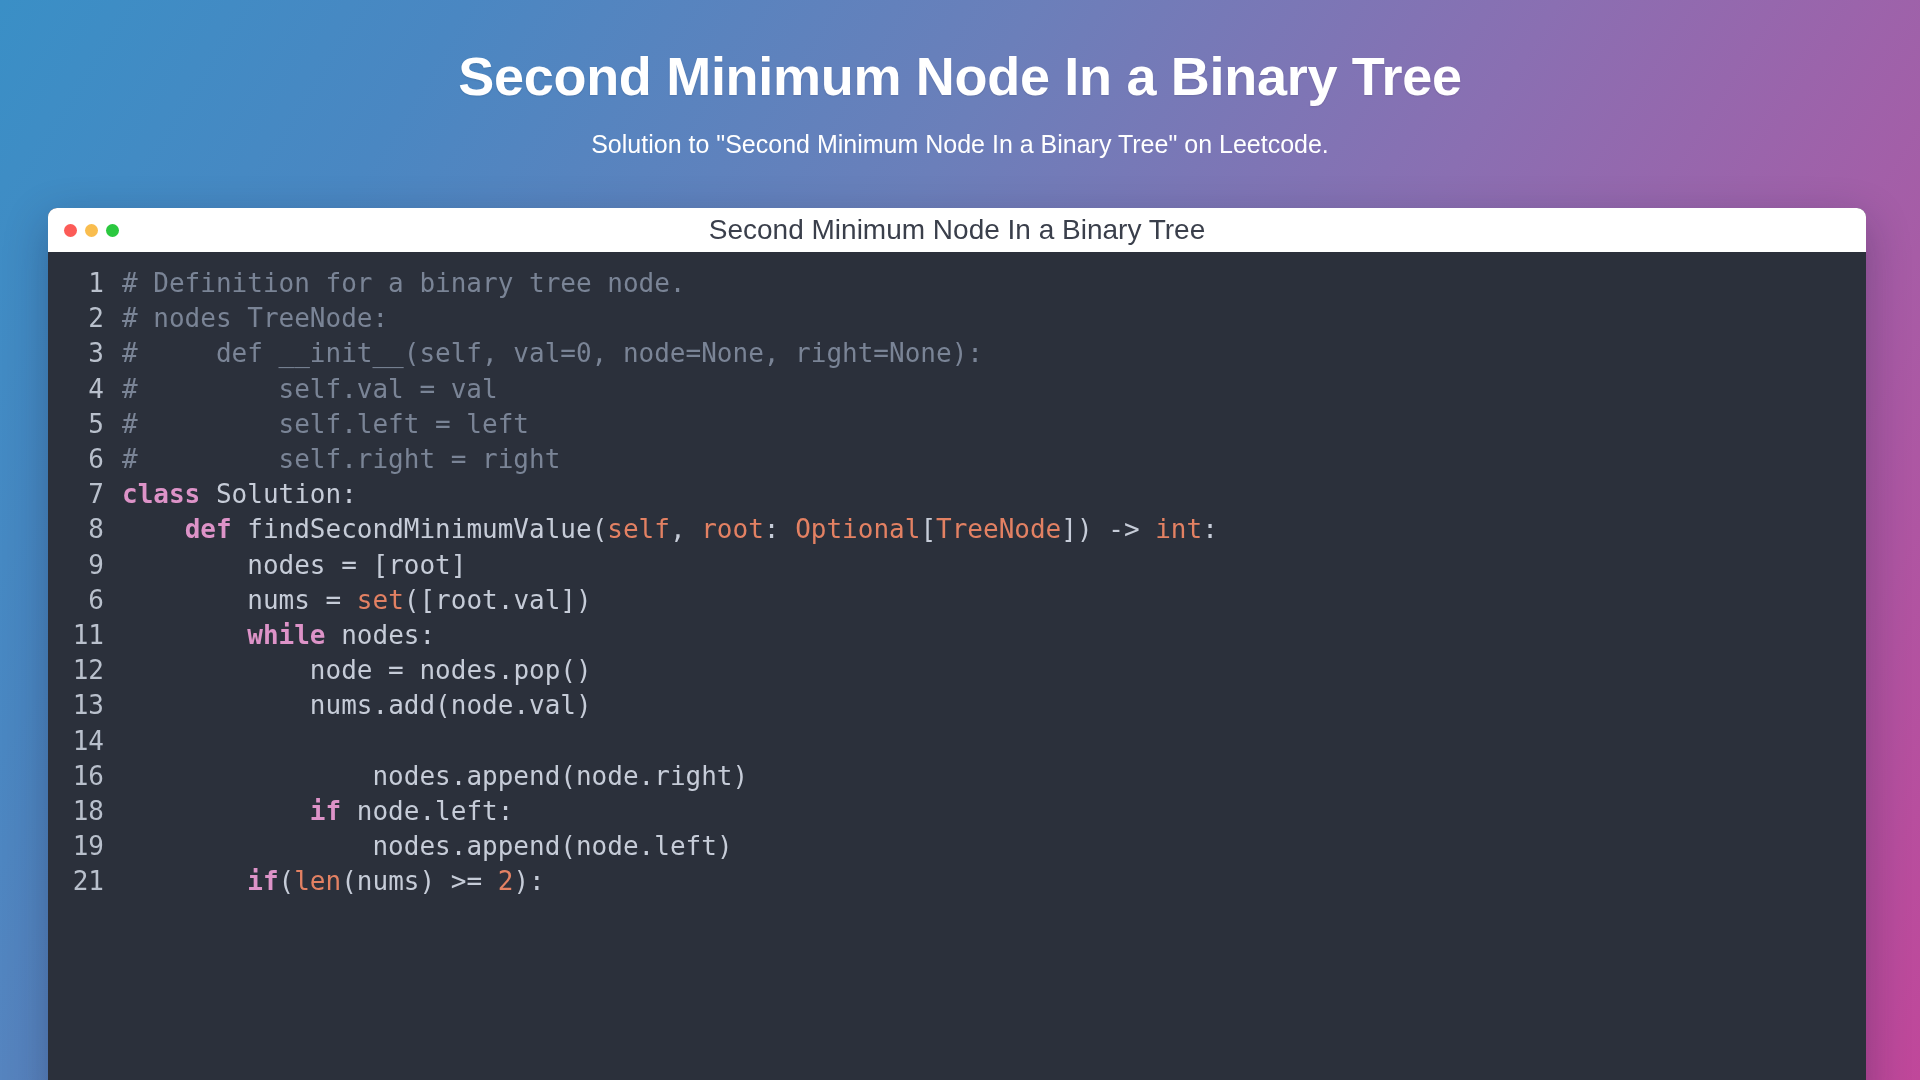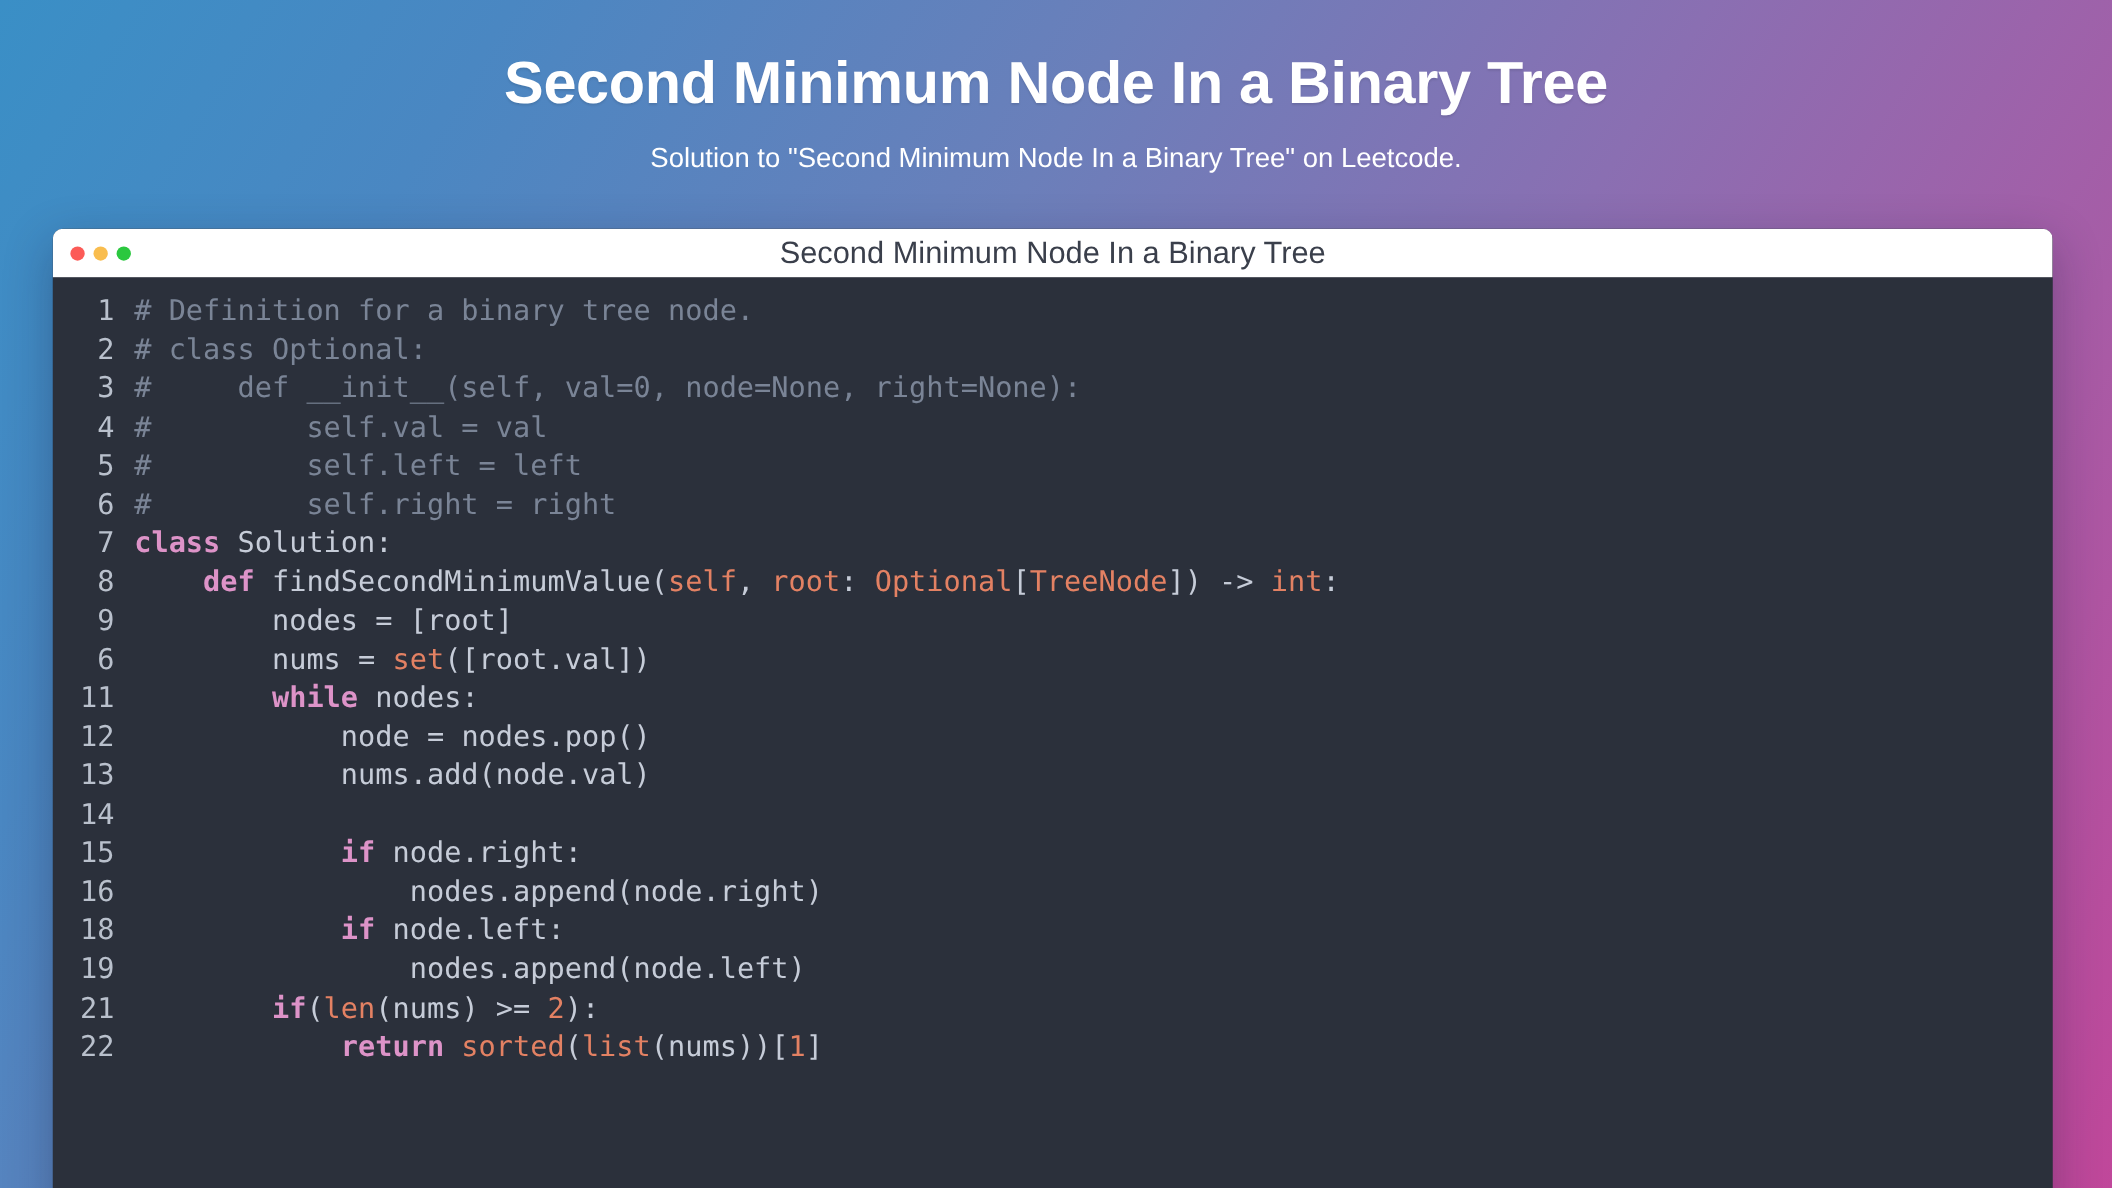--- a/index.html
+++ b/index.html
@@ -122,21 +122,21 @@
 
   <div class="code-area">
     <table class="code-table">
       <tbody id="code-body">
           <tr class="code-row">
             <td class="ln">1</td>
             <td class="cl"><span class="tok-com"># Definition for a binary tree node.</span></td>
           </tr>
           <tr class="code-row">
             <td class="ln">2</td>
-            <td class="cl"><span class="tok-com"># class Optional:</span></td>
+            <td class="cl"><span class="tok-com"># nodes TreeNode:</span></td>
           </tr>
           <tr class="code-row">
             <td class="ln">3</td>
             <td class="cl"><span class="tok-com">#     def __init__(self, val=0, node=None, right=None):</span></td>
           </tr>
           <tr class="code-row">
             <td class="ln">4</td>
             <td class="cl"><span class="tok-com">#         self.val = val</span></td>
           </tr>
           <tr class="code-row">
@@ -173,40 +173,32 @@
           </tr>
           <tr class="code-row">
             <td class="ln">13</td>
             <td class="cl">            <span class="tok-pl">nums</span>.<span class="tok-pl">add</span>(<span class="tok-pl">node</span>.<span class="tok-pl">val</span>)</td>
           </tr>
           <tr class="code-row">
             <td class="ln">14</td>
             <td class="cl">&nbsp;</td>
           </tr>
           <tr class="code-row">
-            <td class="ln">15</td>
-            <td class="cl">            <span class="tok-kw">if</span> <span class="tok-pl">node</span>.<span class="tok-pl">right</span>:</td>
-          </tr>
-          <tr class="code-row">
             <td class="ln">16</td>
             <td class="cl">                <span class="tok-pl">nodes</span>.<span class="tok-pl">append</span>(<span class="tok-pl">node</span>.<span class="tok-pl">right</span>)</td>
           </tr>
           <tr class="code-row">
             <td class="ln">18</td>
             <td class="cl">            <span class="tok-kw">if</span> <span class="tok-pl">node</span>.<span class="tok-pl">left</span>:</td>
           </tr>
           <tr class="code-row">
             <td class="ln">19</td>
             <td class="cl">                <span class="tok-pl">nodes</span>.<span class="tok-pl">append</span>(<span class="tok-pl">node</span>.<span class="tok-pl">left</span>)</td>
           </tr>
           <tr class="code-row">
             <td class="ln">21</td>
             <td class="cl">        <span class="tok-kw">if</span>(<span class="tok-bi">len</span>(<span class="tok-pl">nums</span>) &gt;= <span class="tok-num">2</span>):</td>
-          </tr>
-          <tr class="code-row">
-            <td class="ln">22</td>
-            <td class="cl">            <span class="tok-kw">return</span> <span class="tok-bi">sorted</span>(<span class="tok-bi">list</span>(<span class="tok-pl">nums</span>))[<span class="tok-num">1</span>]</td>
           </tr>
         </tbody>
     </table>
   </div>
 
 </div>
 
 </body></html>

